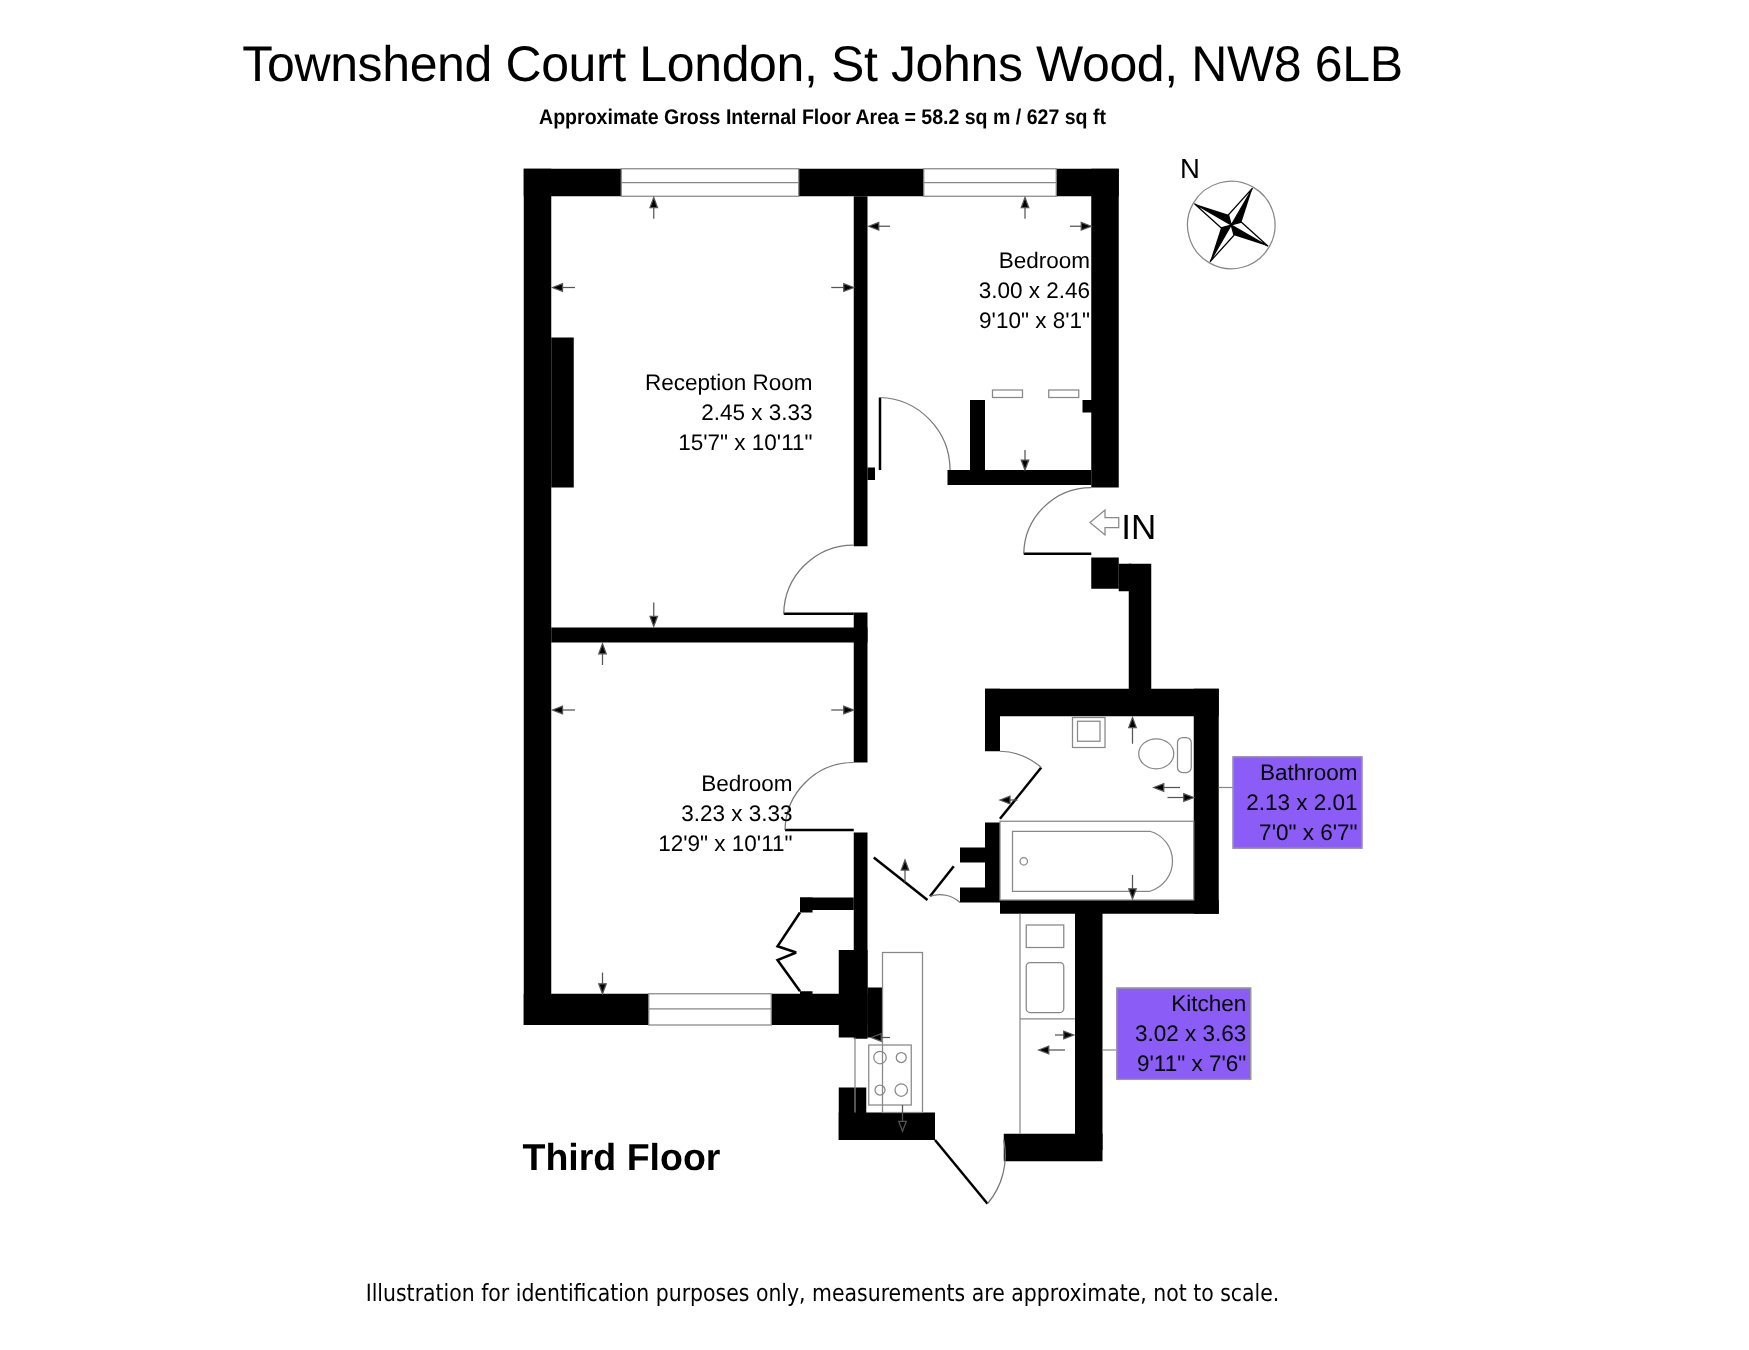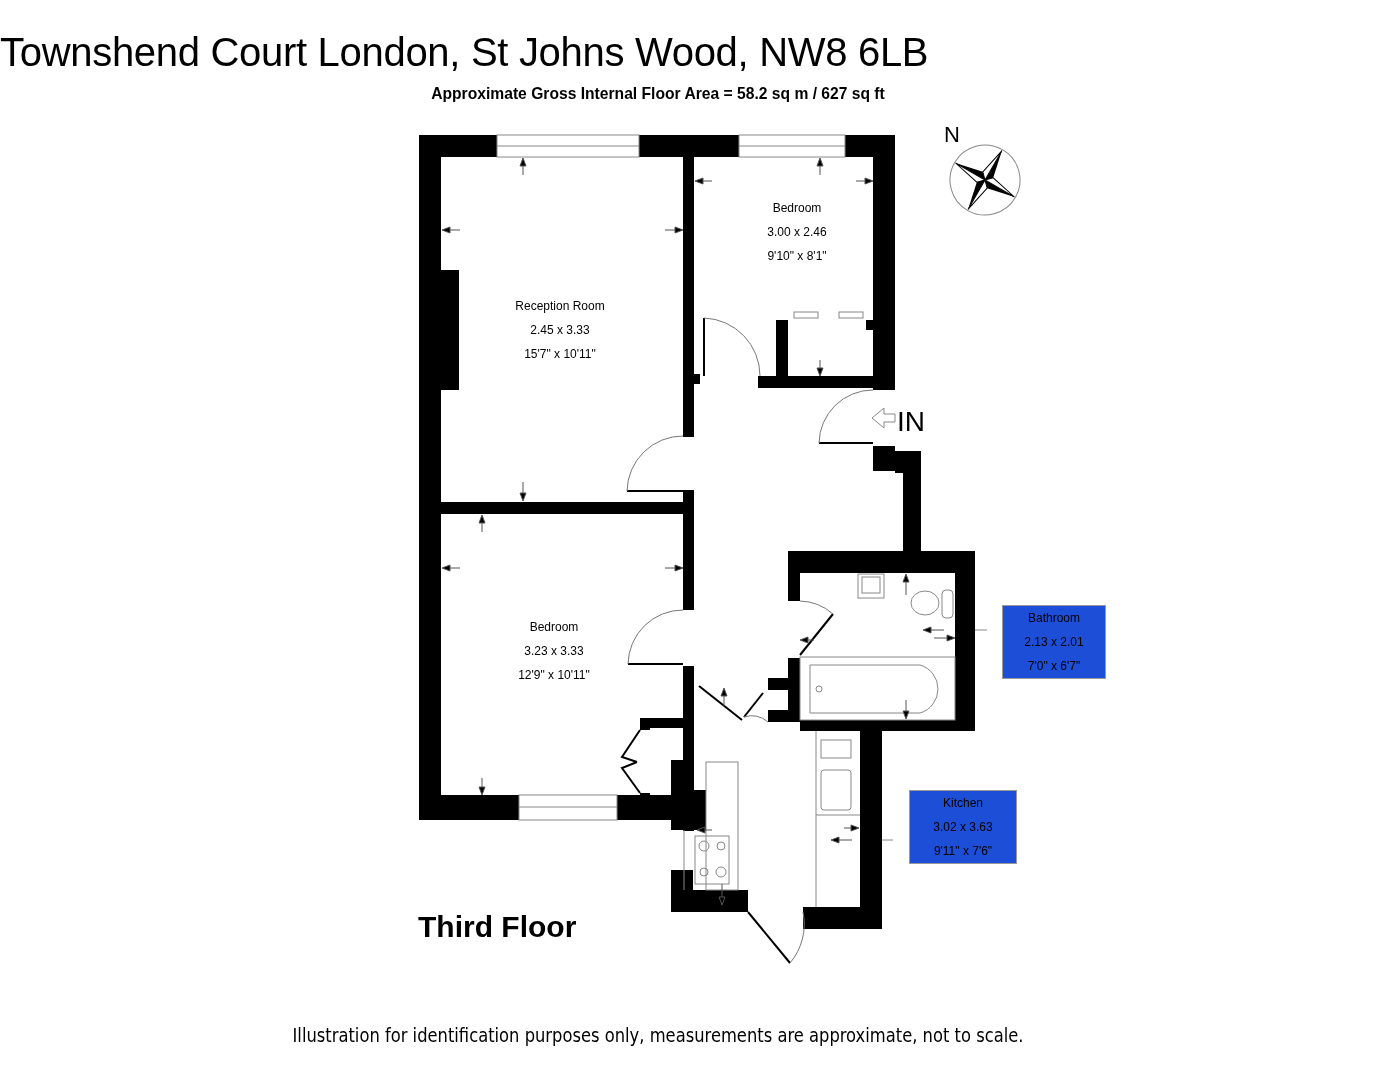--- a/index.html
+++ b/index.html
@@ -1,24 +1,24 @@
 <!DOCTYPE html>
 <html><head>
 <meta charset="utf-8">
 <style>
   html, body { margin: 0; padding: 0; background: #ffffff; }
   body { width: 1399px; height: 1080px; position: relative; overflow: hidden; font-family: "Liberation Sans", sans-serif; color: #000; }
-  .title { position: absolute; left: 0; width: 1316px; top: 30px; text-align: left; font-size: 40px; font-family: "Liberation Sans", sans-serif; letter-spacing: -0.3px; }
+  .title { position: absolute; left: 0; width: 1316px; top: 30px; text-align: center; font-size: 40px; font-family: "Liberation Sans", sans-serif; letter-spacing: -0.3px; }
   .subtitle { position: absolute; left: 0; width: 1316px; top: 84px; text-align: center; font-size: 17px; font-weight: bold; font-family: "Liberation Sans", sans-serif; transform: scaleX(0.92); }
   .plan { position: absolute; left: 0; top: 0; }
   .floor-label { position: absolute; left: 418px; top: 910px; font-size: 30px; font-family: "Liberation Sans", sans-serif; font-weight: bold; }
   .disclaimer { position: absolute; left: 0; width: 1316px; top: 1024px; text-align: center; font-size: 19px; font-family: "DejaVu Sans", sans-serif; transform: scaleX(0.86); }
-  .room-label { position: absolute; text-align: center; font-size: 12px; line-height: 24px; font-family: "Liberation Sans", sans-serif; }
+  .room-label { position: absolute; text-align: right; font-size: 18px; line-height: 24px; font-family: "Liberation Sans", sans-serif; }
   .room-label div { white-space: nowrap; }
-  .boxed { border: 1px solid #999; background: #1d4ed8; padding: 0 3px; margin-left: 16px; }
+  .boxed { border: 1px solid #999; background: #8b5cf6; padding: 0 3px; }
   .north { position: absolute; left: 944px; top: 122px; font-size: 22px; font-family: "Liberation Sans", sans-serif; }
   .in-label { position: absolute; left: 897px; top: 406px; font-size: 28px; font-family: "Liberation Sans", sans-serif; }
 </style>
 </head>
 <body>
 
 <div class="title">Townshend Court London, St Johns Wood, NW8 6LB</div>
 <div class="subtitle">Approximate Gross Internal Floor Area = 58.2 sq m / 627 sq ft</div>
 
 <svg class="plan" width="1399" height="1080" viewBox="0 0 1399 1080" xmlns="http://www.w3.org/2000/svg">

